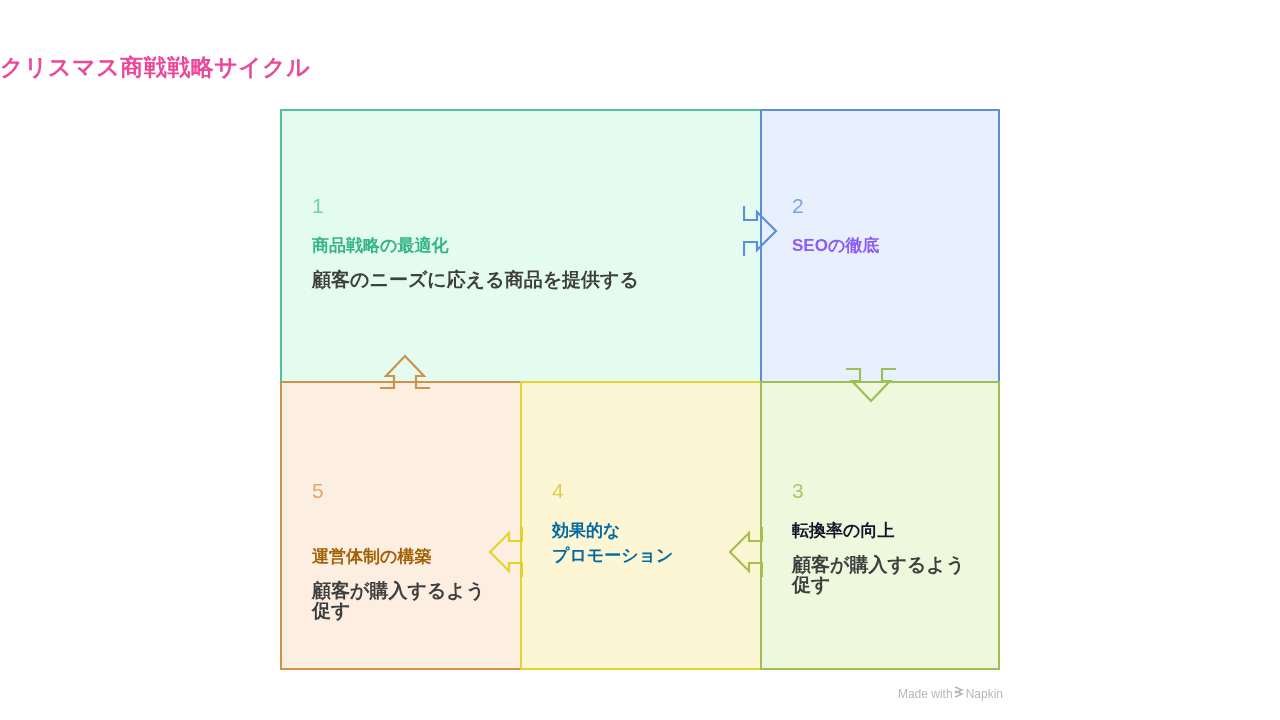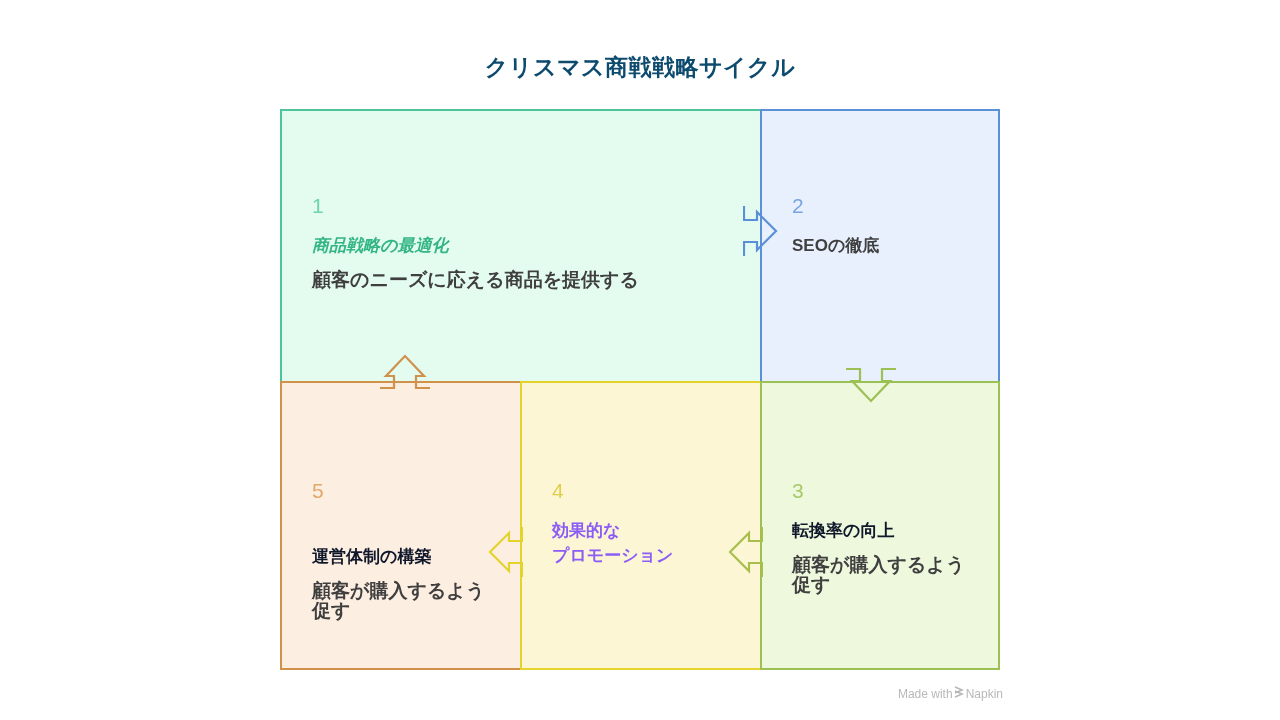--- a/index.html
+++ b/index.html
@@ -16,24 +16,23 @@
     font-family: "Liberation Sans", "DejaVu Sans", sans-serif;
     -webkit-font-smoothing: antialiased;
   }
 
   
   .page-title {
     position: absolute;
     left: 0;
     top: 50px;
     width: 1280px;
-    text-align: center;
     font-size: 23px;
     font-weight: bold;
-    color: #0c4a6e;
+    color: #ec4899;
     letter-spacing: 0.5px;
     line-height: 34px;
   }
 
   
   .diagram {
     position: absolute;
     left: 280px;
     top: 109px;
     width: 720px;
@@ -122,30 +121,30 @@
     white-space: pre-line;
   }
   .step-desc {
     font-size: 19px;
     font-weight: bold;
     line-height: 20px;
     color: #3f3f3f;
   }
 
   .c1 .step-number { color: #6fd3ad; }
-  .c1 .step-title  { color: #34b585; font-style: italic; }
+  .c1 .step-title  { color: #34b585; }
   .c2 .step-number { color: #7ba4e2; }
-  .c2 .step-title  { color: #404040; }
+  .c2 .step-title  { color: #8b5cf6; }
   .c2 .step-desc   { color: #3a5f9e; }
   .c3 .step-number { color: #a8c96a; }
   .c3 .step-title  { color: #0f172a; }
   .c4 .step-number { color: #e0cf4e; }
-  .c4 .step-title  { color: #8b5cf6; }
+  .c4 .step-title  { color: #0369a1; }
   .c5 .step-number { color: #e0a86a; }
-  .c5 .step-title  { color: #0f172a; margin-top: 40px; }
+  .c5 .step-title  { color: #a16207; margin-top: 40px; }
 
   
   .cell-2 .step-desc { max-width: 160px; }
   .cell-3 .step-desc { max-width: 180px; }
 
   
   .arrow {
     position: absolute;
   }
   .arrow svg { display: block; }

